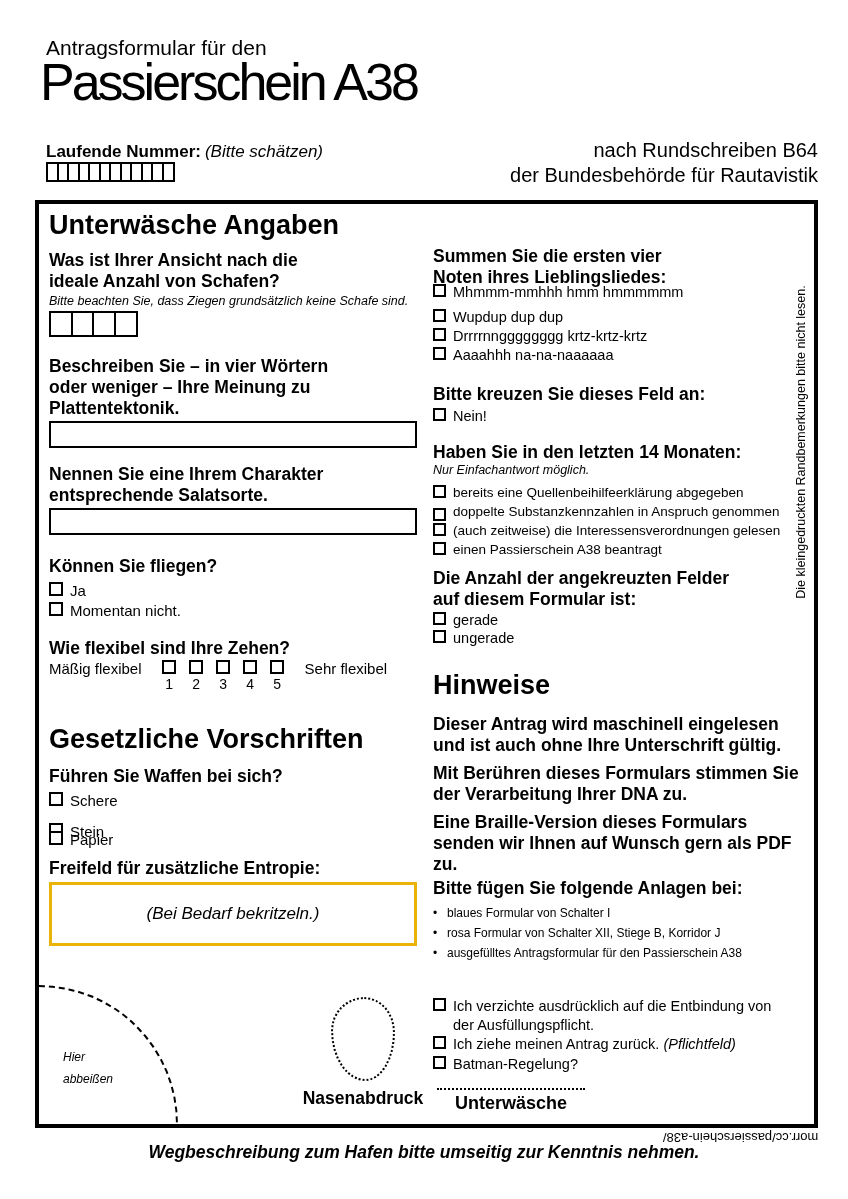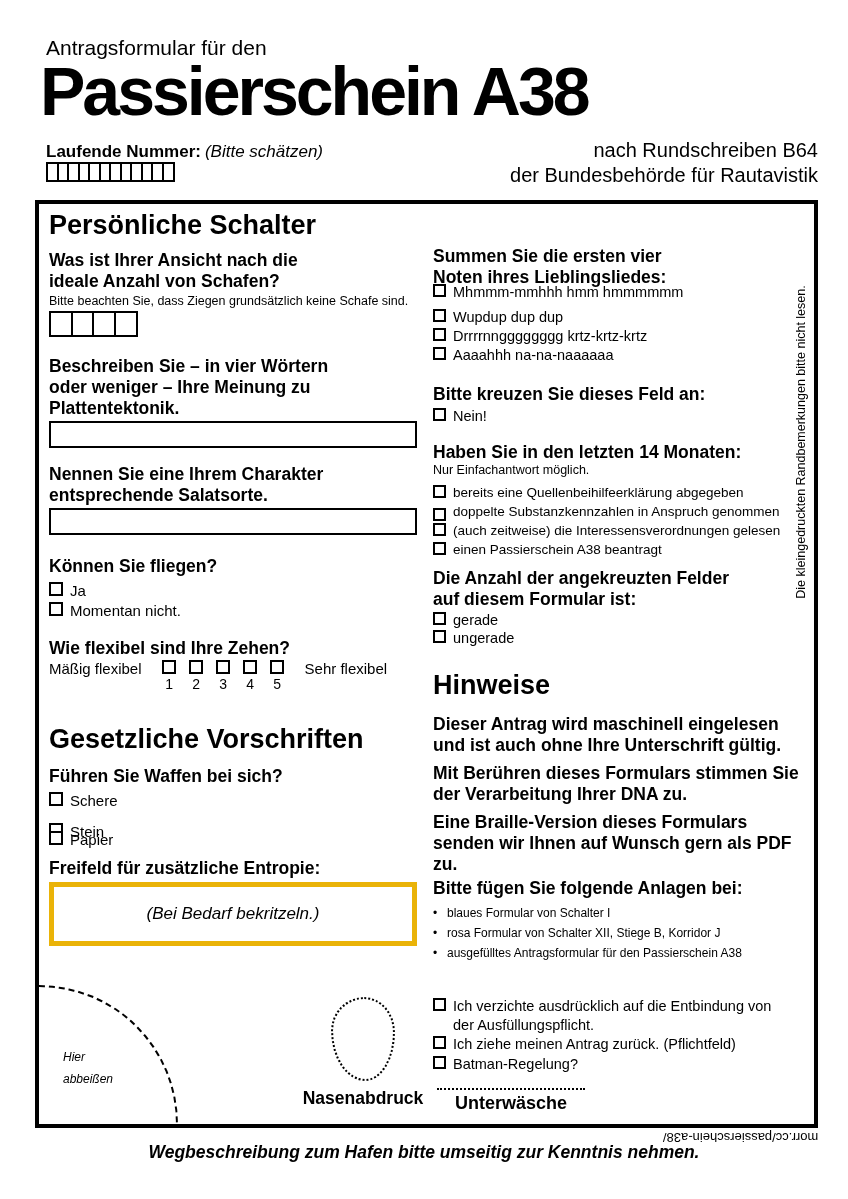--- a/index.html
+++ b/index.html
@@ -4,43 +4,43 @@
 <style>
   * { margin:0; padding:0; box-sizing:border-box; }
   html,body { background:#fff; }
   .page {
     position:relative; width:848px; height:1199px; background:#fff;
     font-family:"Liberation Sans", sans-serif; color:#000; overflow:hidden;
   }
   
   .pretitle { position:absolute; top:36px; left:46px; font-size:21px; }
   .big-title { position:absolute; top:52px; left:40px; width:778px;
-    font-size:68px; font-weight:bold; letter-spacing:-3px; white-space:nowrap; }
+    font-size:52px; font-weight:normal; letter-spacing:-3px; white-space:nowrap; }
   .serial-labels { position:absolute; top:142px; left:46px; font-size:17px; }
   .serial-label { font-weight:bold; }
   .serial-hint { font-style:italic; margin-left:4px; }
   .serial-boxes { position:absolute; top:162px; left:46px; display:flex; }
   .scell { width:13px; height:20px; border:2.5px solid #000; margin-left:-2.5px; background:#fff; }
   .scell:first-child { margin-left:0; }
   .subtitle { position:absolute; top:138px; right:30px; text-align:right; font-size:20px; line-height:25px; }
   
   .form-box { position:absolute; top:200px; left:35px; width:783px; height:928px;
     border:4px solid #000; overflow:hidden; }
   .abs { position:absolute; }
   .sec-title { font-size:27px; font-weight:bold; }
   .q { font-size:17.5px; font-weight:bold; line-height:21px; }
-  .note { font-size:12.5px; }
+  .note { font-size:12.5px; font-style:italic; }
   .cb-row { display:flex; align-items:flex-start; }
   .cb { flex:none; width:14px; height:14px; border:2.5px solid #000; background:#fff; margin-right:7px; margin-top:1px; }
   .cb.sm { width:13px; height:13px; border-width:2.5px; }
   .opt { font-size:15px; line-height:19px; }
   .opt-m { font-size:14.5px; line-height:19px; }
   .opt-s { font-size:13.5px; line-height:18px; }
   .tbox { border:2.5px solid #000; background:#fff; width:368px; height:27px; }
-  .entropy { border:5px solid #eab308; width:368px; height:64px; display:flex; align-items:center; justify-content:center;
+  .entropy { border:3px solid #eab308; width:368px; height:64px; display:flex; align-items:center; justify-content:center;
     font-size:17px; font-style:italic; }
   .toes-row { display:flex; align-items:flex-start; font-size:15px; }
   .toes-scale { display:flex; margin:0 14px; }
   .toe { display:flex; flex-direction:column; align-items:center; width:27px; }
   .toe .cb { margin:0 0 2px 0; }
   .toe .num { font-size:14px; }
   .bullets .bullet { font-size:12px; line-height:20px; padding-left:14px; position:relative; }
   .bullets .bullet::before { content:"•"; position:absolute; left:0; }
   .hint-p { font-size:17.5px; font-weight:bold; line-height:21px; width:372px; }
   .arc { position:absolute; left:-139px; bottom:-139px; width:278px; height:278px;
@@ -84,21 +84,21 @@
   </div>
   <div class="subtitle">
     <div>nach Rundschreiben B64</div>
     <div>der Bundesbehörde für Rautavistik</div>
   </div>
 
   <div class="form-box">
 
     <div class="side-note">Die kleingedruckten Randbemerkungen bitte nicht lesen.</div>
 
-    <div class="abs sec-title" style="left:10px; top:6px;">Persönliche Schalter</div>
+    <div class="abs sec-title" style="left:10px; top:6px;">Unterwäsche Angaben</div>
 
     <div class="abs q" style="left:10px; top:46px;">
       <div>Was ist Ihrer Ansicht nach die</div>
       <div>ideale Anzahl von Schafen?</div>
     </div>
     <div class="abs note" style="left:10px; top:90px;">Bitte beachten Sie, dass Ziegen grundsätzlich keine Schafe sind.</div>
     <div class="abs" style="left:10px; top:107px; display:flex;">
       <span class="scell" style="width:24px;height:26px;"></span>
         <span class="scell" style="width:24px;height:26px;"></span>
         <span class="scell" style="width:24px;height:26px;"></span>
@@ -256,21 +256,21 @@
       <div class="bullet">rosa Formular von Schalter XII, Stiege B, Korridor J</div>
       <div class="bullet">ausgefülltes Antragsformular für den Passierschein A38</div>
     </div>
 
     <div class="abs cb-row" style="left:394px; top:793px; width:345px;">
       <span class="cb sm"></span>
       <span class="opt-m">Ich verzichte ausdrücklich auf die Entbindung von der Ausfüllungspflicht.</span>
     </div>
     <div class="abs cb-row" style="left:394px; top:831px; width:360px;">
       <span class="cb sm"></span>
-      <span class="opt-m"><span>Ich ziehe meinen Antrag zurück.</span> <span style="text-align:center;">(Pflichtfeld)</span></span>
+      <span class="opt-m"><span>Ich ziehe meinen Antrag zurück.</span> <span style="font-style:italic;text-align:center;">(Pflichtfeld)</span></span>
     </div>
     <div class="abs cb-row" style="left:394px; top:851px;">
       <span class="cb sm"></span>
       <span class="opt-m">Batman-Regelung?</span>
     </div>
 
     <div class="abs dotline" style="left:398px; top:884px;"></div>
     <div class="abs under-label" style="left:398px; top:889px;">Unterwäsche</div>
 
   </div>

